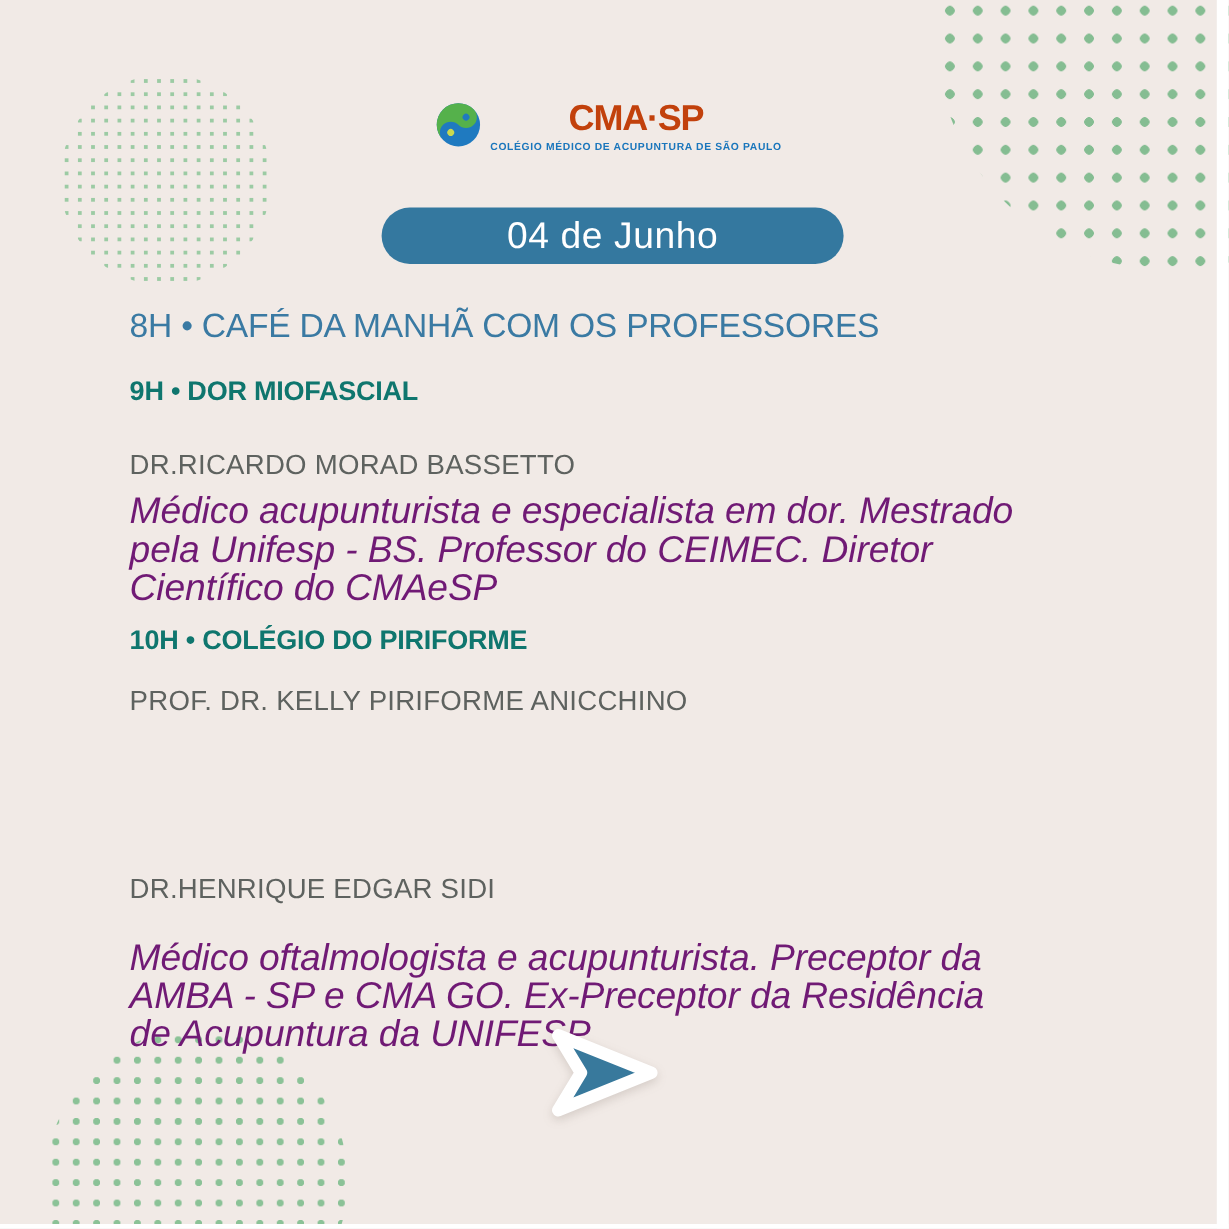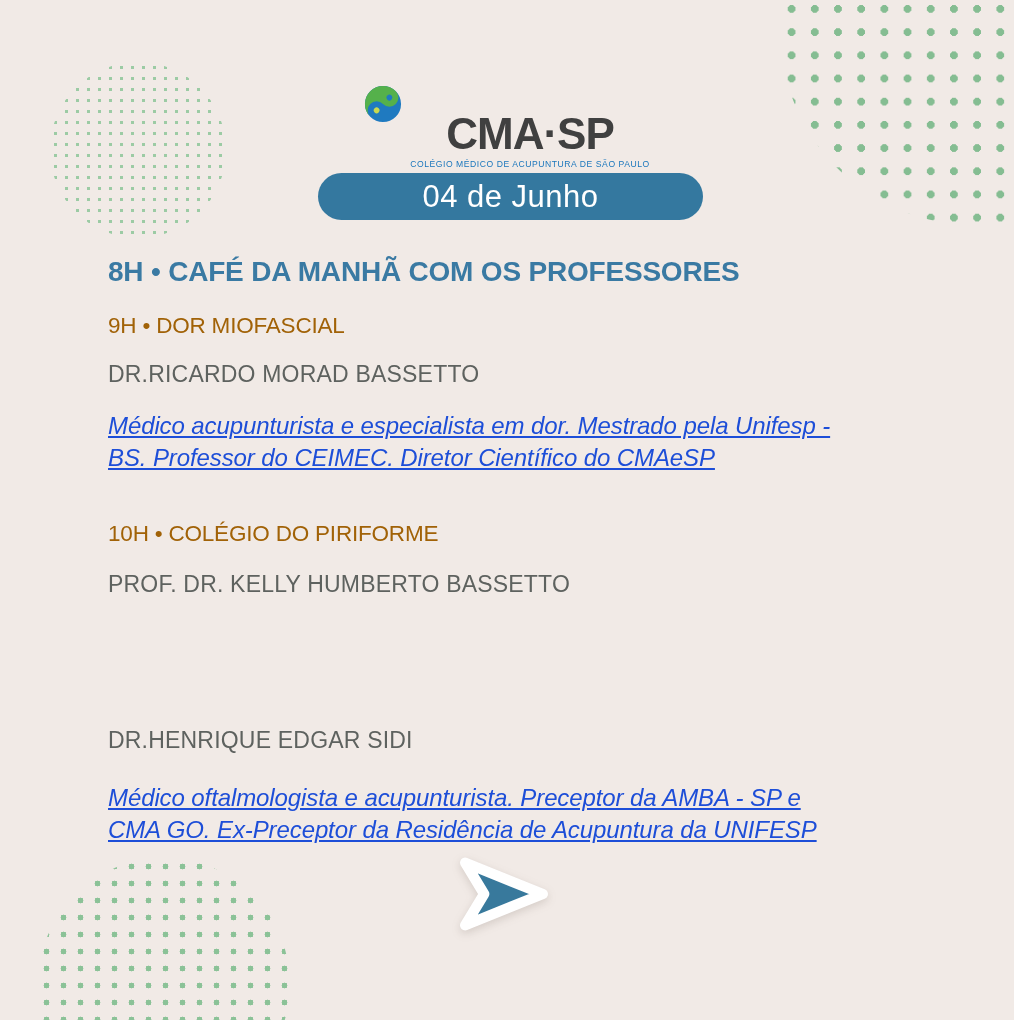--- a/index.html
+++ b/index.html
@@ -39,60 +39,60 @@
   }
 
   
   .logo {
     position: absolute; left: 0; top: 84px; width: 1014px;
     display: flex; align-items: flex-start; justify-content: center; gap: 8px;
   }
   .logo-icon { width: 38px; height: 38px; flex: 0 0 auto; margin-top: 1px; }
   .logo-textblock { display: flex; flex-direction: column; align-items: center; }
   .logo-title {
-    font-size: 44px; font-weight: bold; color: #404040;
-    letter-spacing: -1px; line-height: 1; margin-top: 28px;
+    font-size: 30px; font-weight: bold; color: #c2410c;
+    letter-spacing: -1px; line-height: 1;
   }
   .logo-tagline {
-    font-size: 8.6px; font-weight: normal; color: #1A76BC;
+    font-size: 8.6px; font-weight: bold; color: #1A76BC;
     letter-spacing: 0.55px; margin-top: 3px; white-space: nowrap;
   }
 
   
   .date-pill {
     position: absolute; left: 318px; top: 173px;
     width: 385px; height: 47px;
     background: #34789F; border-radius: 24px;
     display: flex; align-items: center; justify-content: center;
   }
   .date-pill span {
     color: #ffffff; font-weight: normal; font-size: 31px; letter-spacing: 0.5px;
   }
 
   
   .txt { position: absolute; left: 108px; }
   .headline {
-    top: 256px; font-size: 28px; font-weight: bold; color: #3A7AA3;
+    top: 256px; font-size: 28px; font-weight: normal; color: #3A7AA3;
     letter-spacing: -0.2px; white-space: nowrap;
   }
   .session-title {
-    font-size: 22.5px; font-weight: normal; color: #a16207;
+    font-size: 22.5px; font-weight: bold; color: #0f766e;
     letter-spacing: -0.2px; white-space: nowrap;
   }
   .session-1 { top: 313px; }
   .session-2 { top: 521px; }
   .speaker-name {
     font-size: 23px; color: #5E625F; letter-spacing: 0.2px; white-space: nowrap;
   }
-  .name-1 { top: 361px; }
+  .name-1 { top: 374px; }
   .name-2 { top: 571px; }
   .name-3 { top: 727px; }
   .speaker-bio {
-    font-size: 24px; font-style: italic; color: #1d4ed8;
-    line-height: 32px; max-width: 740px; letter-spacing: -0.1px; text-decoration: underline;
+    font-size: 31px; font-style: italic; color: #701a75;
+    line-height: 32px; max-width: 740px; letter-spacing: -0.1px;
   }
   .bio-1 { top: 410px; }
   .bio-2 { top: 620px; }
   .bio-3 { top: 782px; }
 
   
   .next-arrow {
     position: absolute; left: 452px; top: 842px; width: 104px; height: 104px;
     background: none; border: none; cursor: pointer;
   }
@@ -128,21 +128,21 @@
     <span>04 de Junho</span>
   </div>
 
   <div class="txt headline">8H • CAFÉ DA MANHÃ COM OS PROFESSORES</div>
 
   <div class="txt session-title session-1">9H • DOR MIOFASCIAL</div>
   <div class="txt speaker-name name-1">DR.RICARDO MORAD BASSETTO</div>
   <div class="txt speaker-bio bio-1">Médico acupunturista e especialista em dor. Mestrado pela Unifesp - BS. Professor do CEIMEC. Diretor Científico do CMAeSP</div>
 
   <div class="txt session-title session-2">10H • COLÉGIO DO PIRIFORME</div>
-  <div class="txt speaker-name name-2">PROF. DR. KELLY HUMBERTO BASSETTO</div>
+  <div class="txt speaker-name name-2">PROF. DR. KELLY PIRIFORME ANICCHINO</div>
 
   <div class="txt speaker-bio bio-3">Médico oftalmologista  e acupunturista. Preceptor da AMBA - SP e CMA GO. Ex-Preceptor da Residência de Acupuntura da UNIFESP</div>
   <div class="txt speaker-name name-3">DR.HENRIQUE EDGAR SIDI</div>
 
   <button class="next-arrow" aria-label="next">
     <span>
       <svg width="104" height="104" viewBox="0 0 110 110">
         <path d="M14 22 L96 55 L14 88 L34 55 Z" fill="#38799C" stroke="#ffffff" stroke-width="11" stroke-linejoin="round"></path>
       </svg>
     </span>

